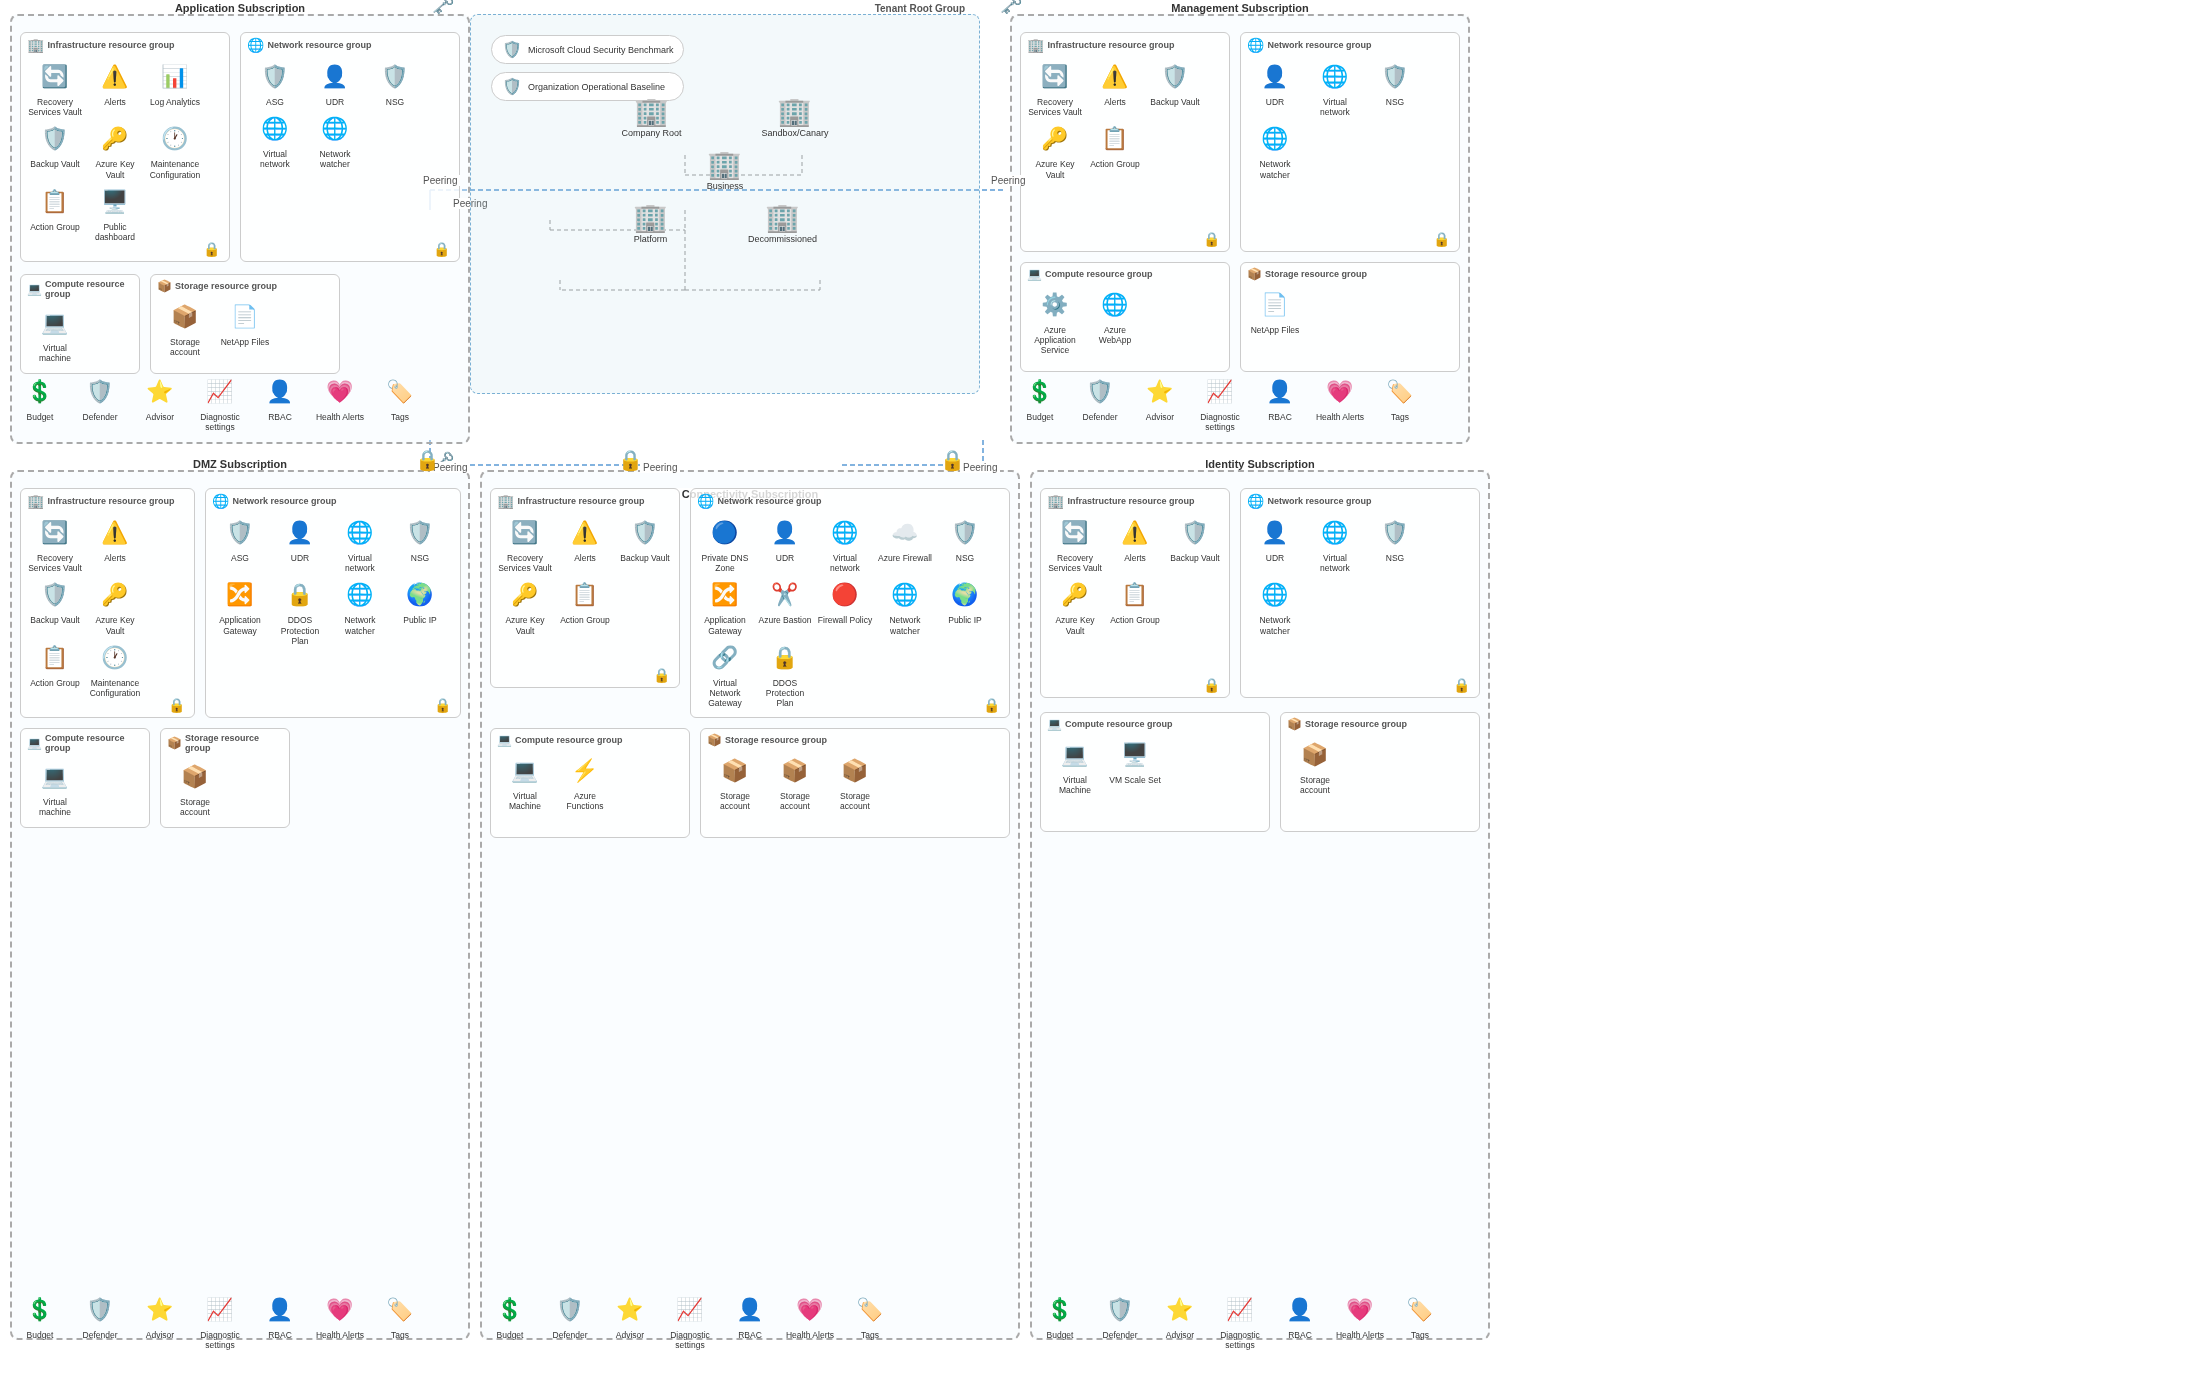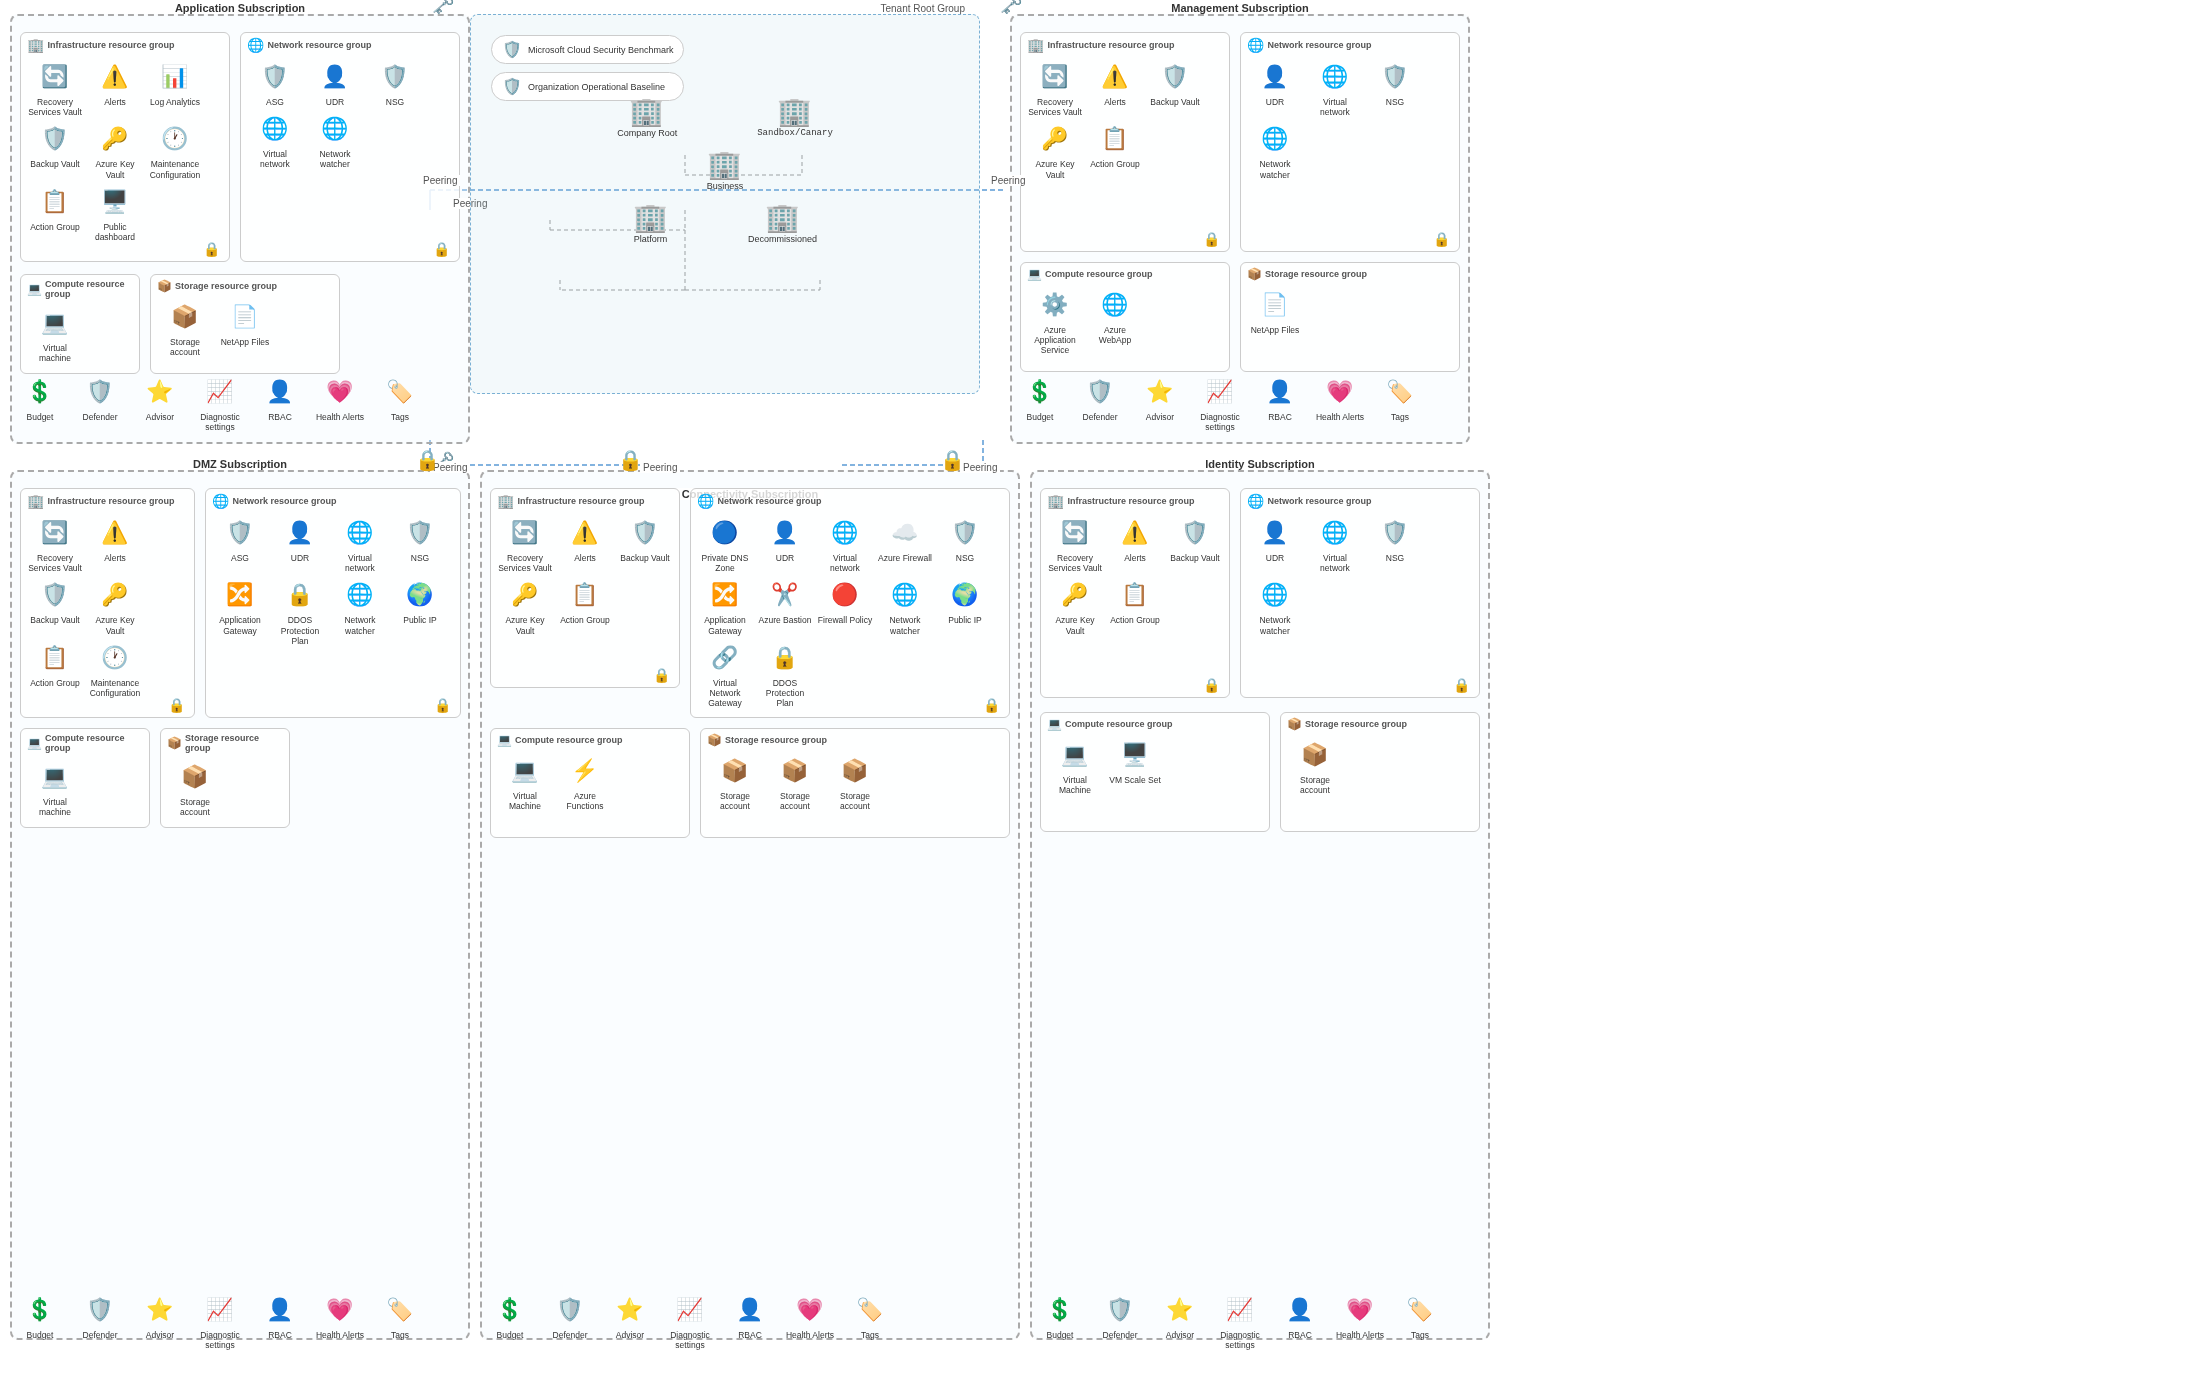--- a/index.html
+++ b/index.html
@@ -83,21 +83,21 @@
       border: 1.5px dashed #7ab0d4;
       border-radius: 8px;
       background: rgba(173,216,230,0.15);
     }
 
     .tenant-label {
       position: absolute;
       top: -12px;
       right: 10px;
       font-size: 10px;
-      font-weight: 400;
+      font-weight: 700;
       color: #555;
       background: #fff;
       padding: 0 4px;
     }
 
     
     .key-badge {
       position: absolute;
       top: -14px;
       font-size: 18px;
@@ -340,21 +340,21 @@
 
     <div style="position:absolute;left:50%;top:80px;transform:translateX(-50%);display:flex;flex-direction:column;align-items:center;gap:10px;">
 
       <div style="display:flex;gap:80px;align-items:center;">
         <div style="display:flex;flex-direction:column;align-items:center;">
           <div style="font-size:28px;color:#5b9bd5;">🏢</div>
           <div style="font-size:9px;color:#333;">Company Root</div>
         </div>
         <div style="display:flex;flex-direction:column;align-items:center;">
           <div style="font-size:28px;color:#5b9bd5;">🏢</div>
-          <div style="font-size:9px;color:#333;font-family:Liberation Mono, monospace;">Sandbox/Canary</div>
+          <div style="font-size:9px;color:#333;">Sandbox/Canary</div>
         </div>
       </div>
 
       <div style="display:flex;flex-direction:column;align-items:center;">
         <div style="font-size:28px;color:#5b9bd5;">🏢</div>
         <div style="font-size:9px;color:#333;">Business</div>
       </div>
 
       <div style="display:flex;gap:80px;align-items:center;">
         <div style="display:flex;flex-direction:column;align-items:center;">

